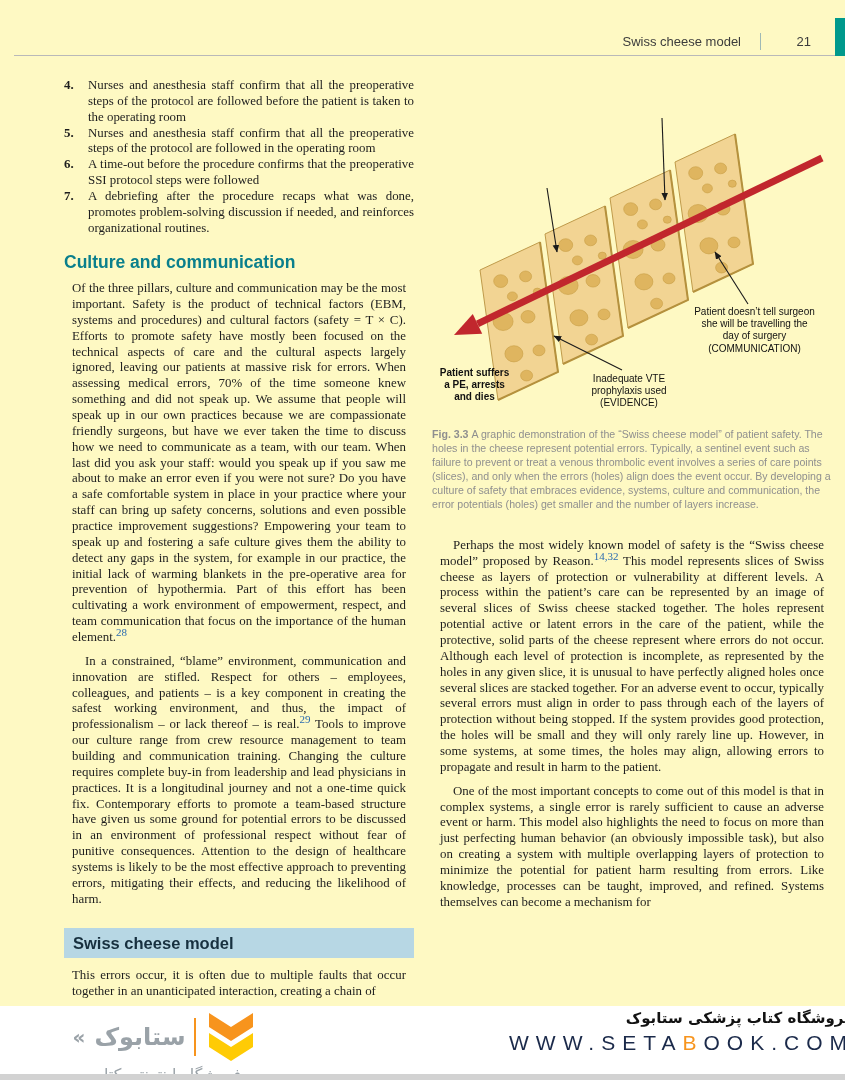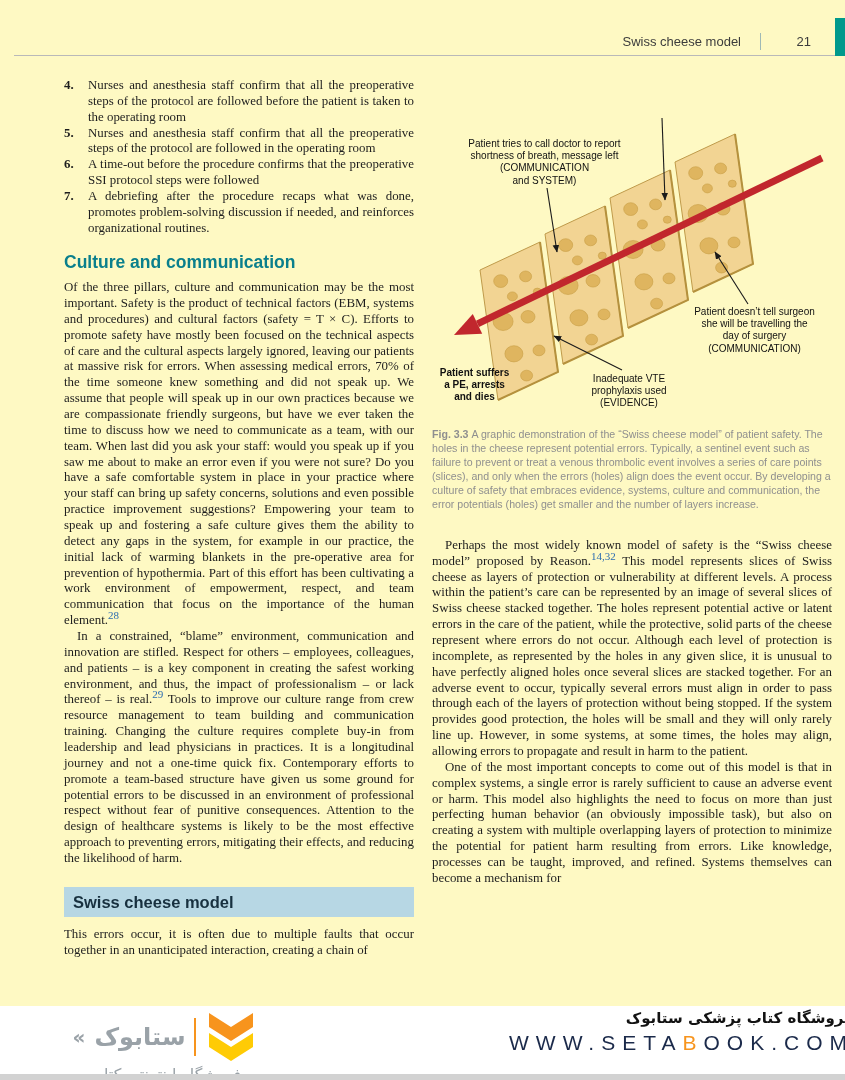--- a/index.html
+++ b/index.html
@@ -20,21 +20,21 @@
   .col-left{position:absolute;left:64px;top:78px;width:350px;font-size:12.9px;line-height:1.23;
             text-align:justify;}
   .col-right{position:absolute;left:432px;top:74px;width:400px;}
 
   .oli{display:flex;margin:0;}
   .oli .num{flex:none;width:24px;font-weight:bold;}
   .oli .txt{flex:1;}
 
   .culture-heading{margin:15px 0 7px;font-family:"Liberation Sans",sans-serif;font-size:17.5px;
                    font-weight:bold;color:#0a7f8c;text-align:left;}
-  p.body{margin:0;}
+  p.body{margin:8px;}
   p.indent{text-indent:13px;}
   sup.ref{color:#2b6cb0;font-size:11px;line-height:0;vertical-align:super;cursor:pointer;}
   .figlink{color:#0a7f8c;cursor:pointer;}
 
   .section-bar{margin:20px 0 10px;background:#b7d7e4;color:#17303f;font-family:"Liberation Sans",sans-serif;
                font-size:16.5px;font-weight:bold;padding:5px 9px;text-align:left;}
 
   
   .figure{position:relative;width:400px;height:348px;}
   .fig-svg{position:absolute;left:0;top:0;width:400px;height:348px;}
@@ -142,24 +142,20 @@
 
         <line class="ptr-line" x1="230" y1="44" x2="233" y2="126" marker-end="url(#ptr)"></line>
         <line class="ptr-line" x1="115" y1="114" x2="125" y2="178" marker-end="url(#ptr)"></line>
         <line class="ptr-line" x1="316" y1="230" x2="283" y2="178" marker-end="url(#ptr)"></line>
         <line class="ptr-line" x1="190" y1="296" x2="122" y2="262" marker-end="url(#ptr)"></line>
 
         <line class="big-arrow" x1="390" y1="84" x2="45.5" y2="249.8"></line>
         <polygon class="big-arrow-head" points="22,261 40.8,240 50.2,259.7"></polygon>
       </svg>
 
-      <div class="fig-label" style="left:15px;top:64px;width:195px;">Patient tries to call doctor to report
-shortness of breath, message left
-(COMMUNICATION
-and SYSTEM)</div>
       <div class="fig-label" style="left:245px;top:232px;width:155px;">Patient doesn’t tell surgeon
 she will be travelling the
 day of surgery
 (COMMUNICATION)</div>
       <div class="fig-label bold" style="left:0px;top:293px;width:85px;">Patient suffers
 a PE, arrests
 and dies</div>
       <div class="fig-label" style="left:138px;top:299px;width:118px;">Inadequate VTE
 prophylaxis used
 (EVIDENCE)</div>

